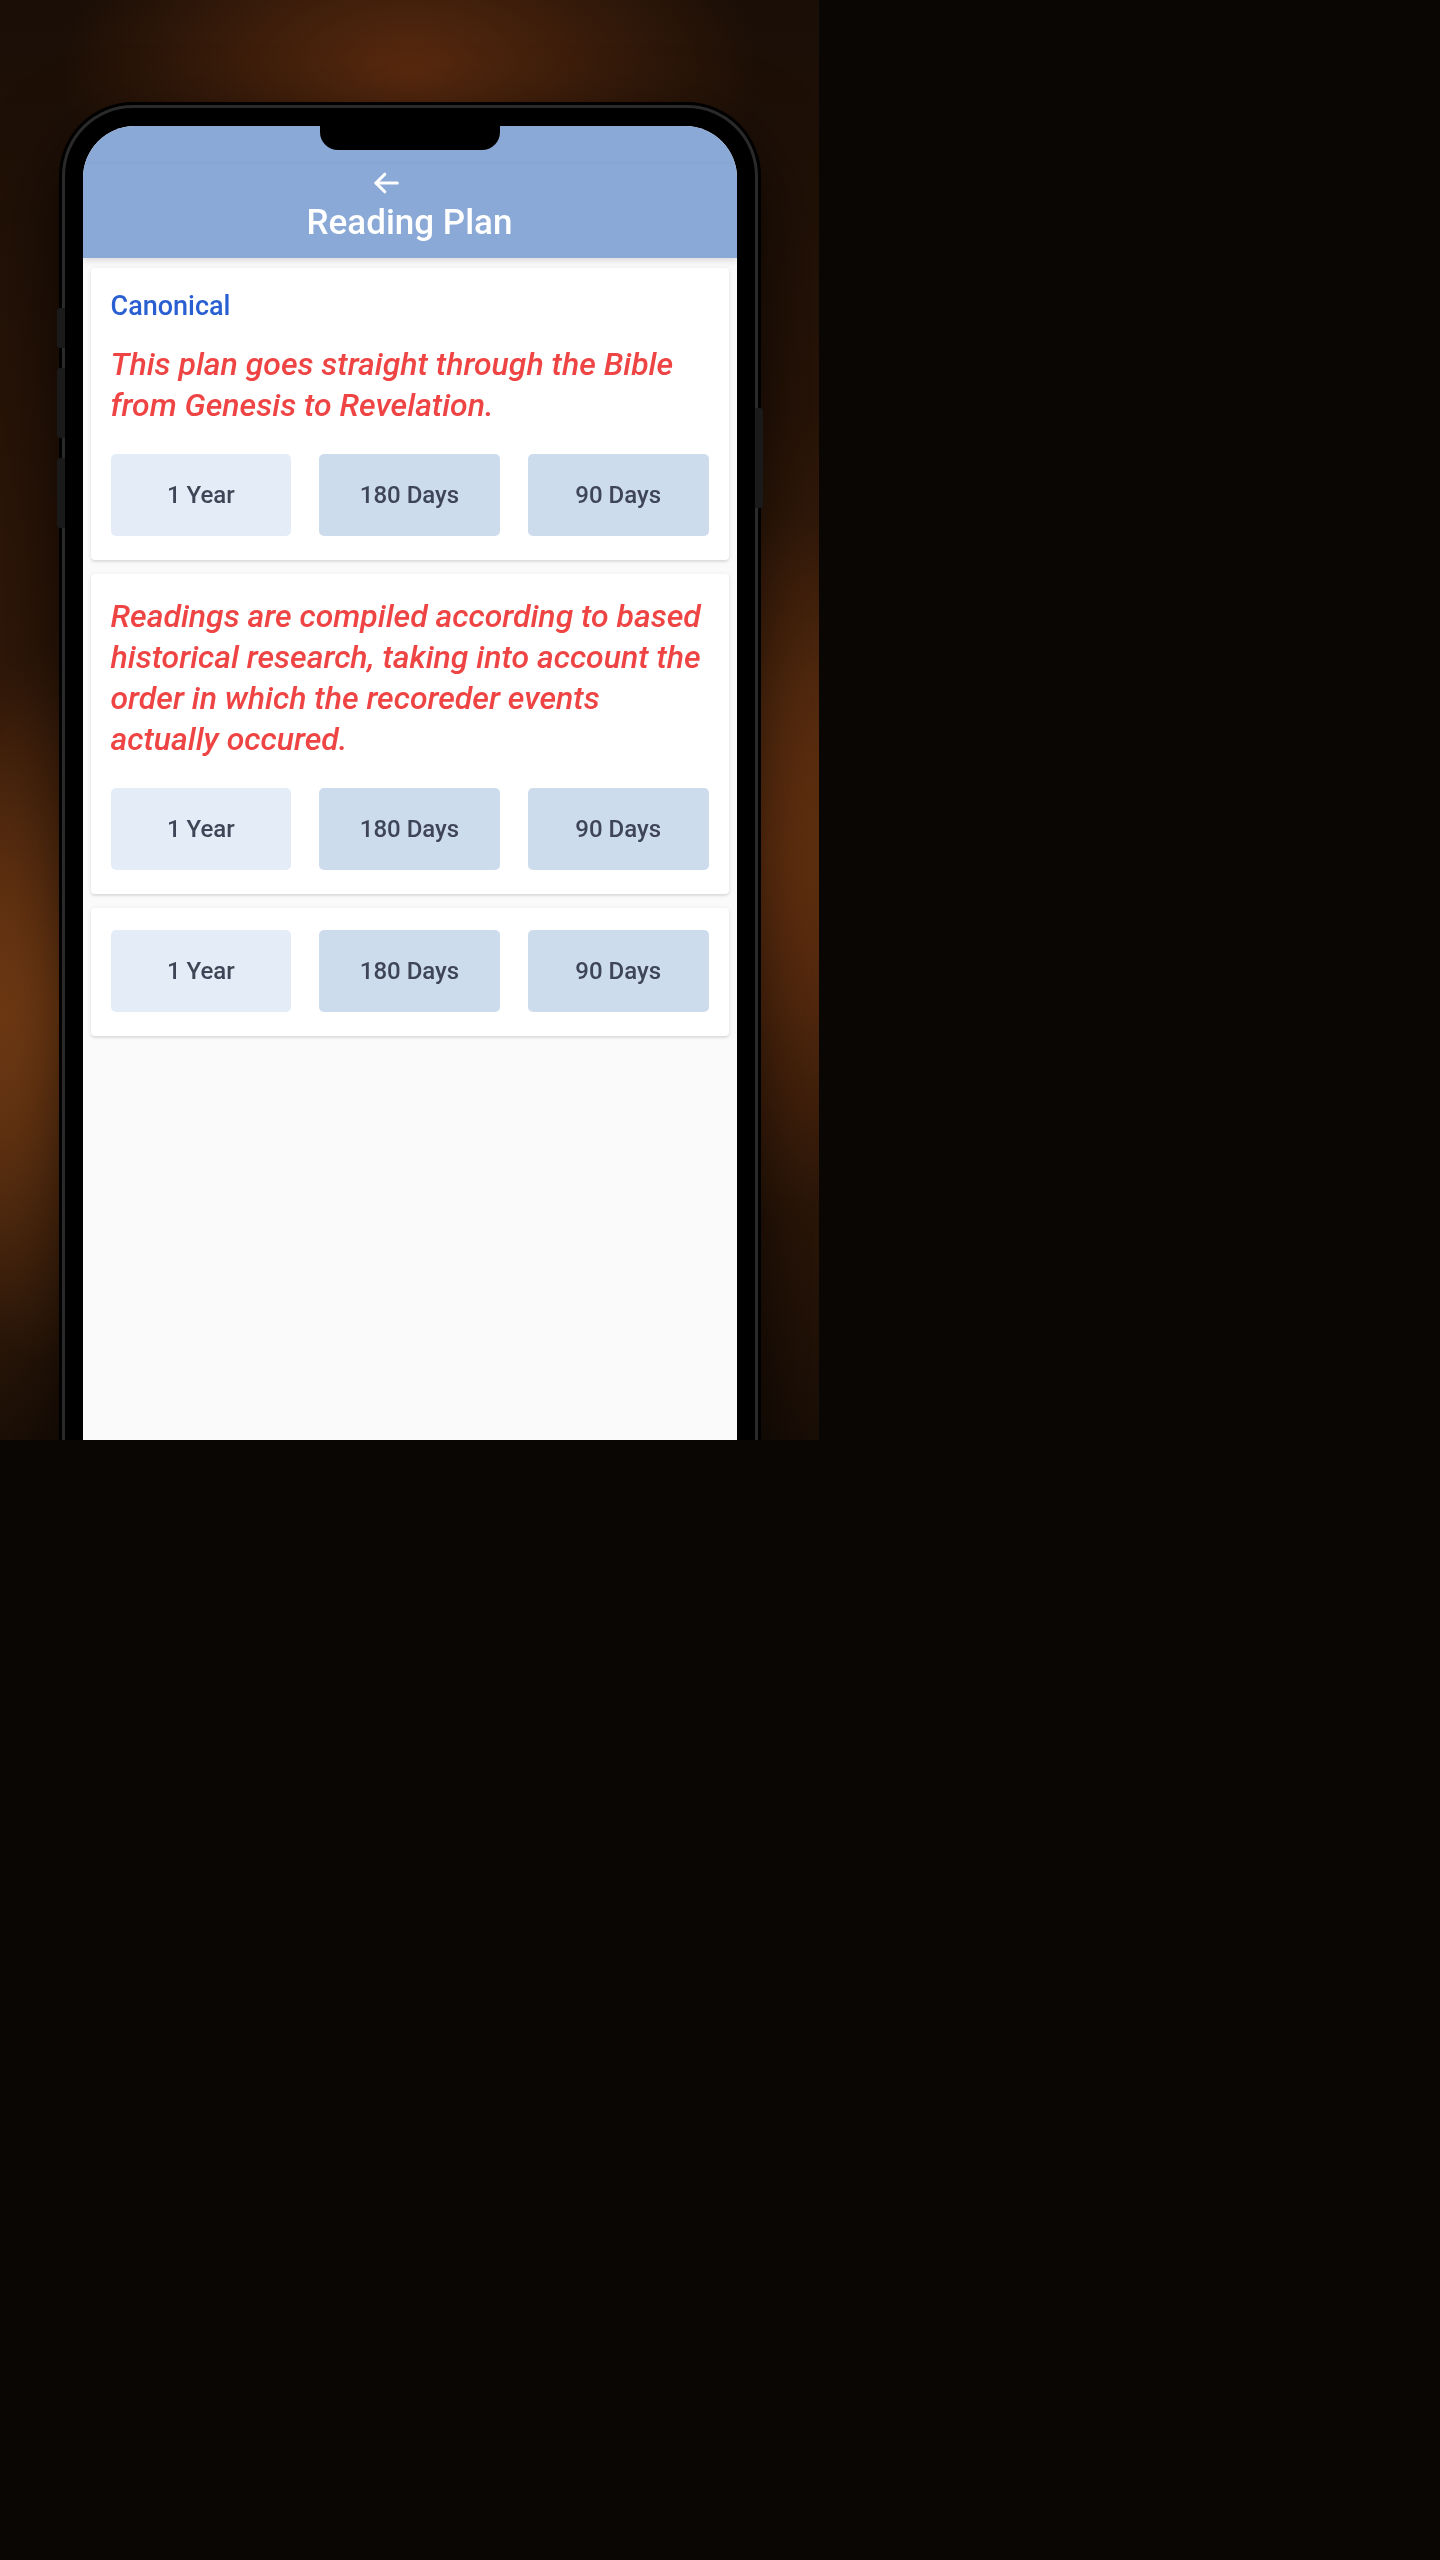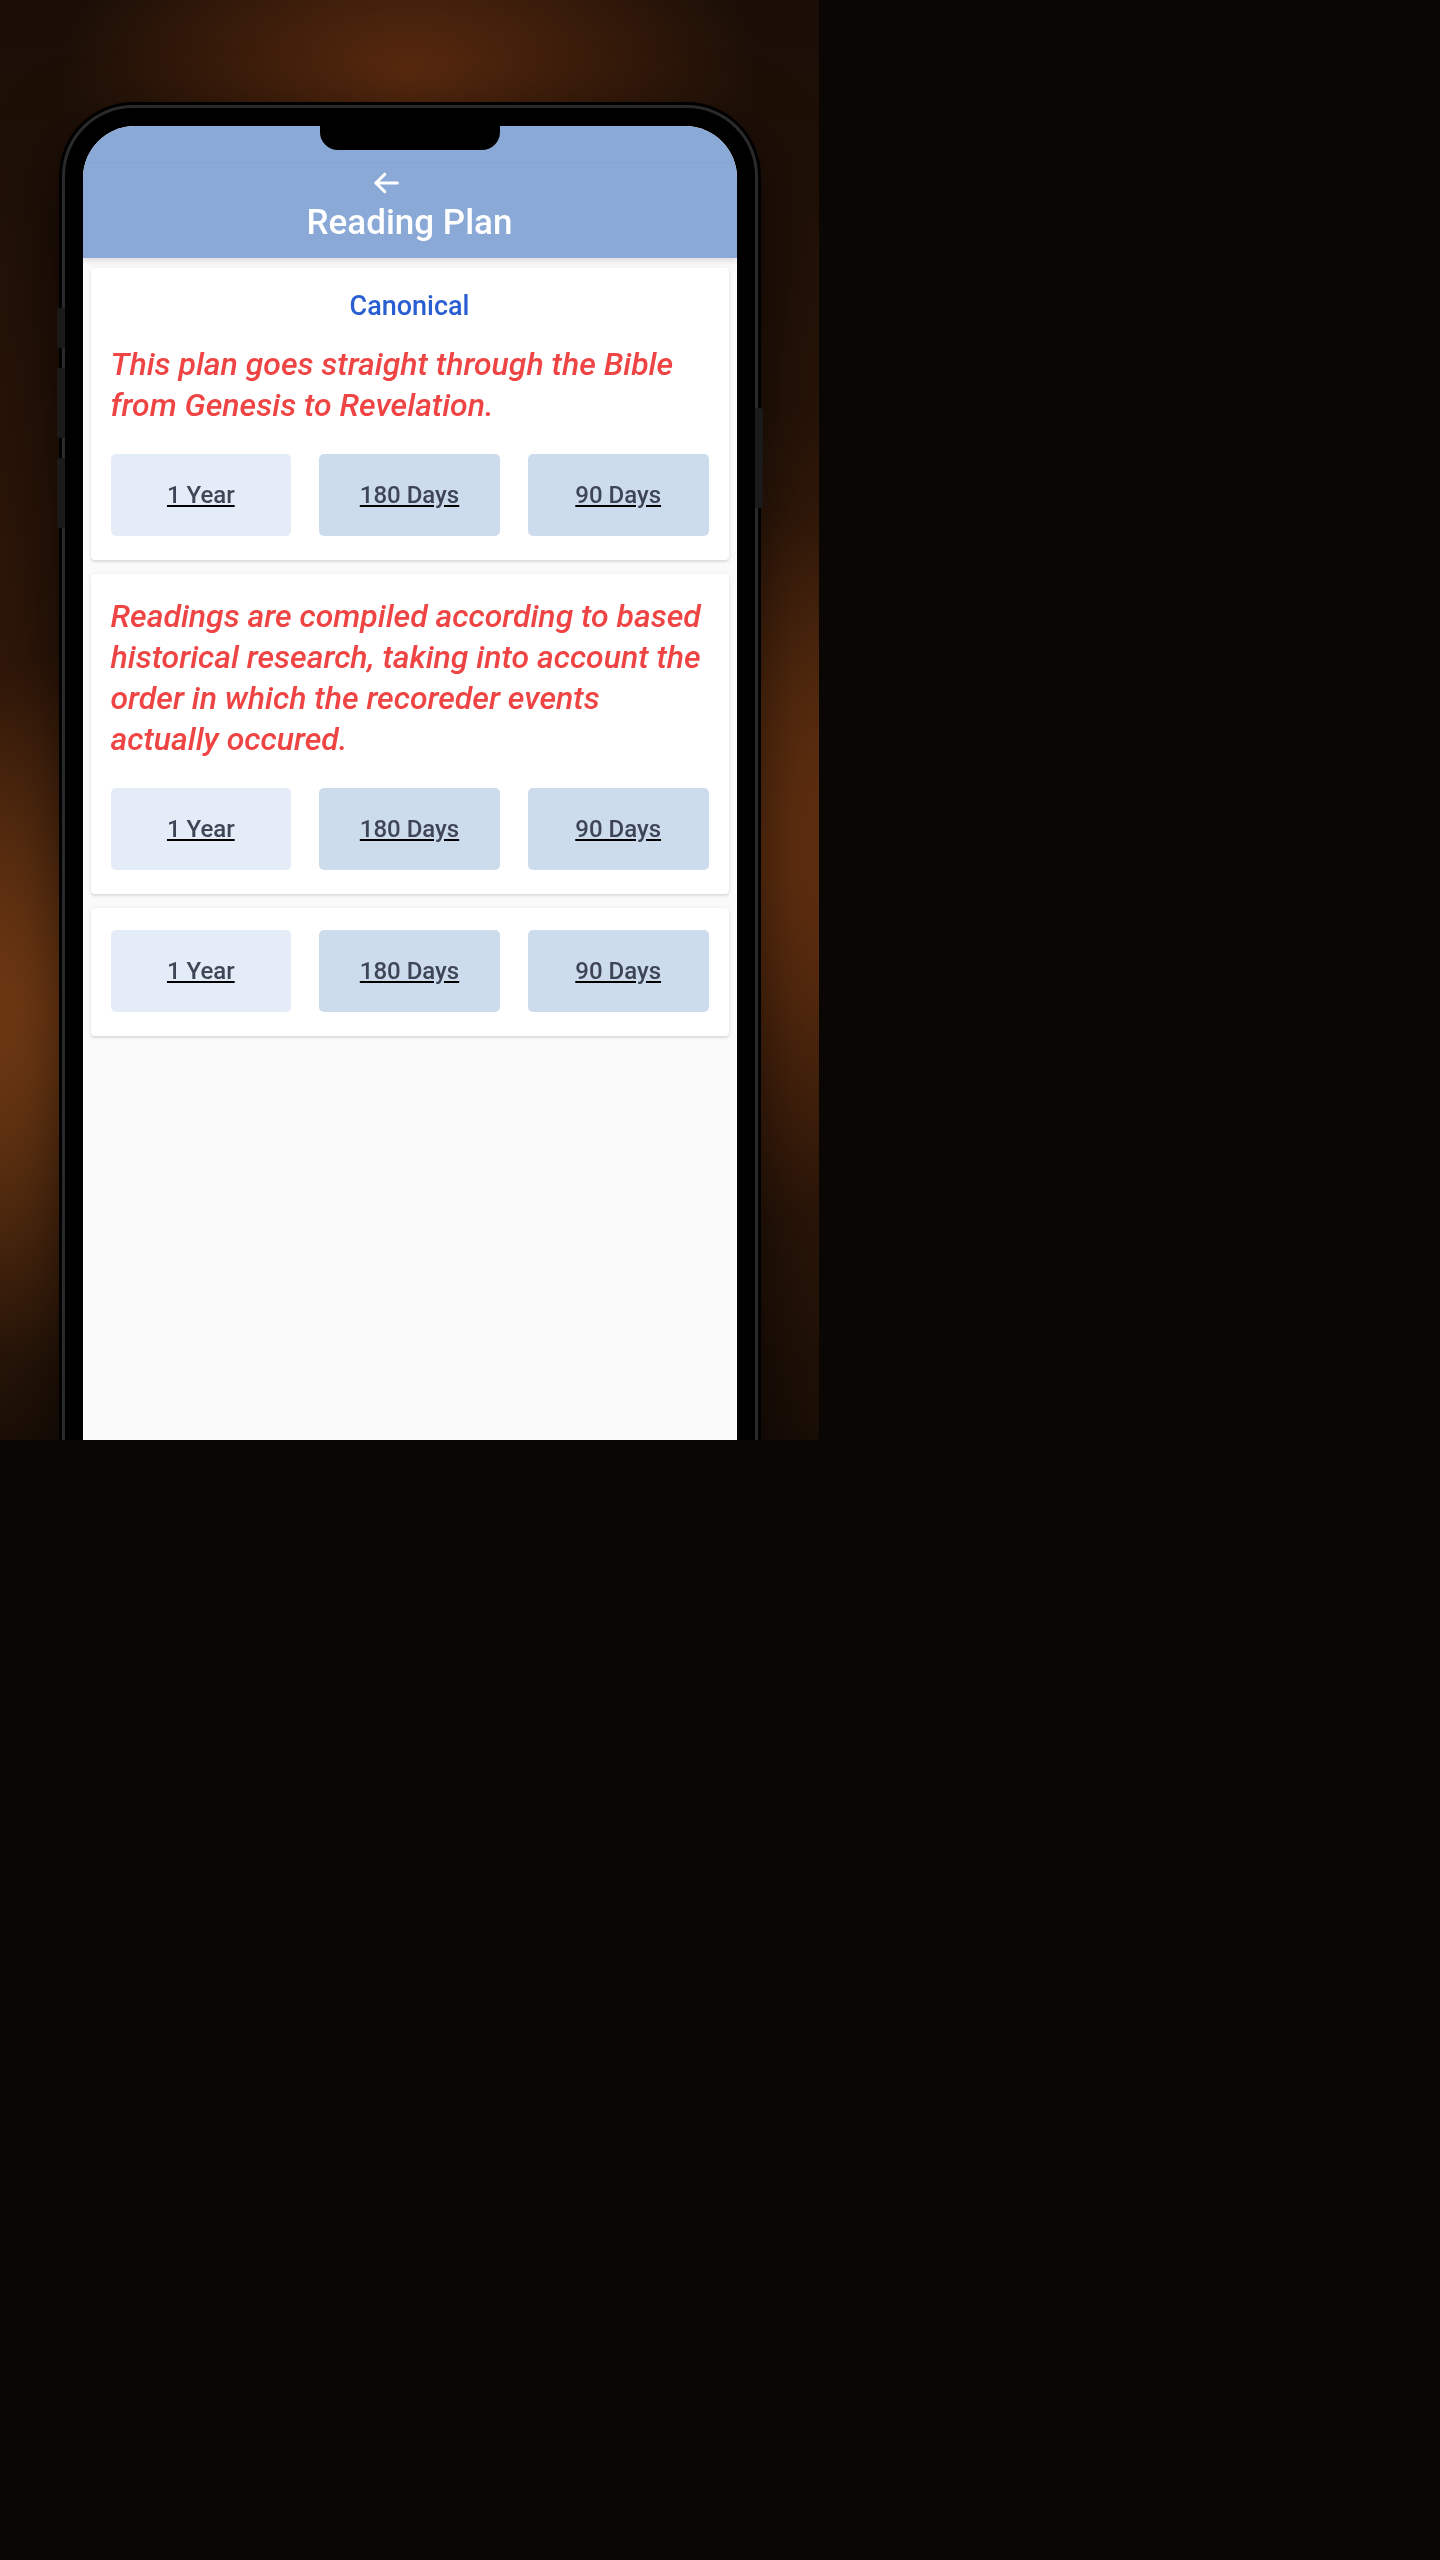--- a/index.html
+++ b/index.html
@@ -127,34 +127,32 @@
       border-radius: 4px;
       box-shadow: 0 1px 4px rgba(0,0,0,0.1), 0 2px 2px rgba(0,0,0,0.06);
       margin-bottom: 14px;
       padding: 22px 20px 24px 20px;
     }
     .plan-title {
       color: #2a5fd1;
       font-size: 27px;
       font-weight: 500;
       margin-bottom: 22px;
-      text-align: center;
     }
     .plan-desc {
       color: #ef4444;
       font-size: 32px;
       line-height: 1.28;
       font-weight: 500;
       margin-bottom: 28px;
       font-style: italic;
     }
     .btn-row {
       display: flex;
       gap: 28px;
-      text-decoration: underline;
     }
     .dur-btn {
       flex: 1;
       height: 82px;
       background: #cddcec;
       border: none;
       border-radius: 5px;
       color: #3e4556;
       font-size: 24px;
       font-weight: 500;

